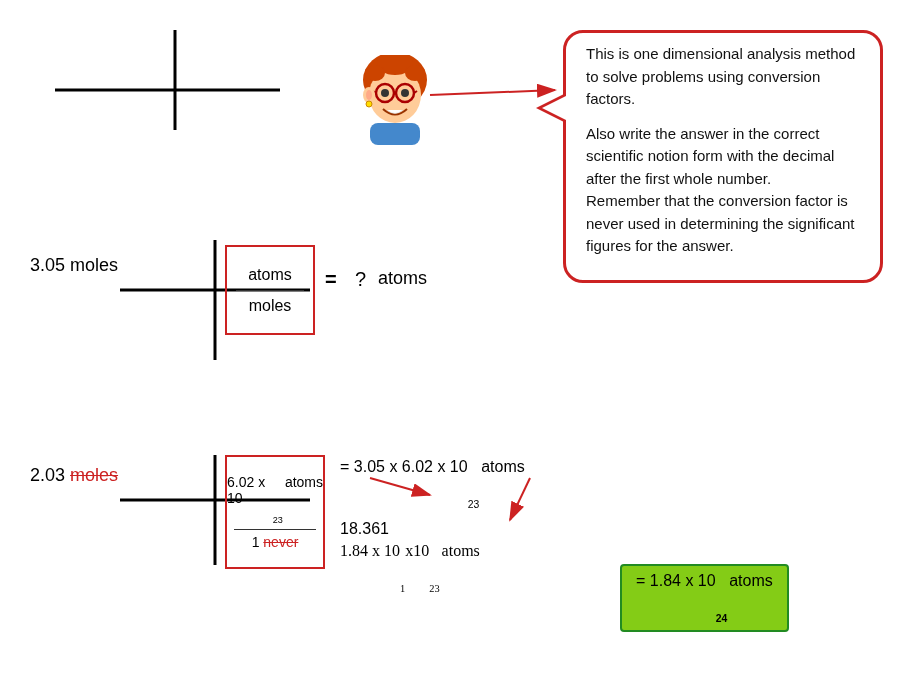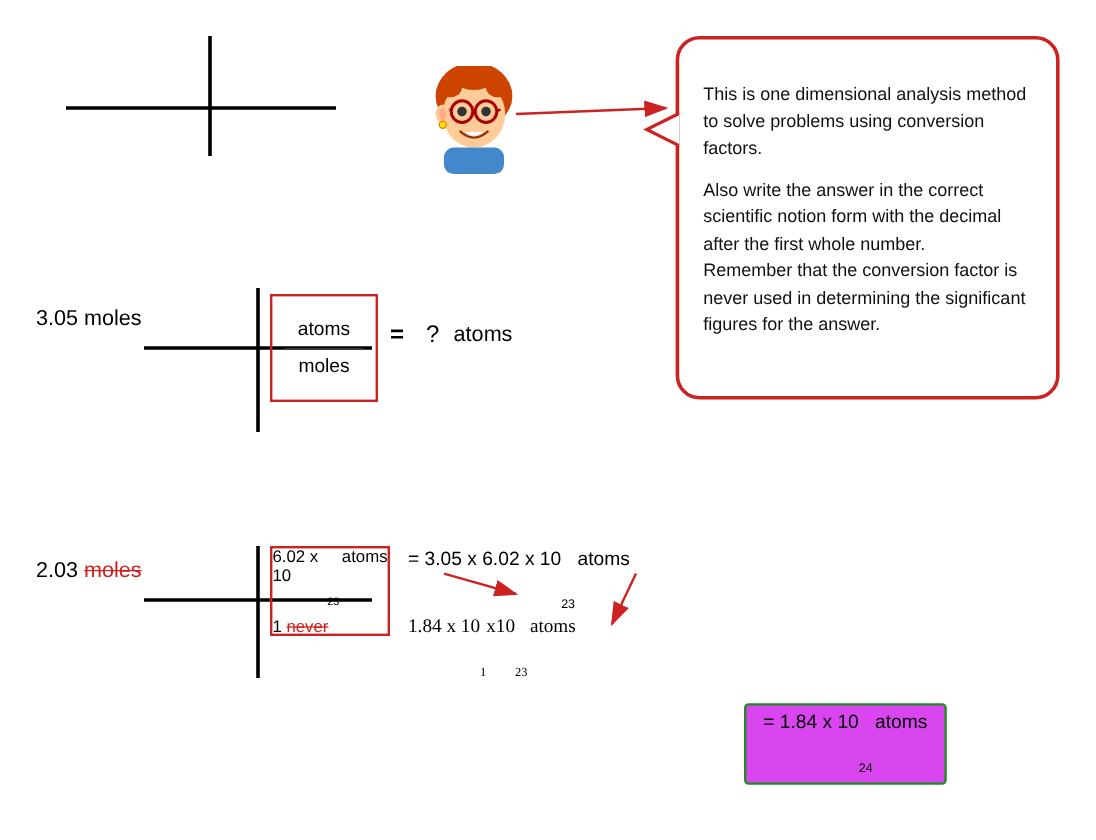--- a/index.html
+++ b/index.html
@@ -14,21 +14,21 @@
 
     
     .speech-bubble {
       position: absolute;
       top: 30px;
       right: 30px;
       width: 320px;
       background: #ffffff;
       border: 3px solid #cc2222;
       border-radius: 20px;
-      padding: 35px 20px;
+      padding: 10px 20px;
       font-size: 15px;
       line-height: 1.5;
       color: #111;
     }
     .speech-bubble::before {
       content: '';
       position: absolute;
       left: -30px;
       top: 60px;
       width: 0;
@@ -152,44 +152,45 @@
 </div>
 
 <div style="position:absolute; top:268px; left:325px; font-size:20px; font-weight:bold;">=</div>
 <div style="position:absolute; top:268px; left:355px; font-size:20px;">?</div>
 <div style="position:absolute; top:268px; left:378px; font-size:18px;">atoms</div>
 
 <div style="position:absolute; top:465px; left:30px; font-size:18px;">
   <span>2.03 </span><span style="text-decoration:line-through; color:#cc2222;">moles</span>
 </div>
 
-<div style="position:absolute; top:455px; left:225px; width:100px; height:75px; border:2px solid #cc2222; display:flex; flex-direction:column; justify-content:center; font-size:14px;">
+<div style="position:absolute; top:455px; left:225px; width:100px; height:114px; border:2px solid #cc2222; display:flex; flex-direction:column; align-items:center; justify-content:center; font-size:14px;">
   <div style="display:flex;align-items:flex-start;">
     <span>6.02 x 10</span>
       <sup>23</sup>
       <span style="margin-left:2px;">atoms</span>
   </div>
   <div style="width:85%; height:1px; background:#333; margin:4px 0;"></div>
   <div>
     <span>1 </span><span style="text-decoration:line-through; color:#cc2222;">never</span>
   </div>
 </div>
 
 <div style="position:absolute; top:458px; left:340px; font-size:16px;">
   <div style="display:flex; align-items:flex-start;">
     <span>= 3.05 x 6.02 x 10</span>
       <sup>23</sup>
       <span style="margin-left:2px;">atoms</span>
   </div>
+  <div style="margin-top:10px;">18.361</div>
   <div style="margin-top:4px; display:flex; align-items:flex-start;font-family:Liberation Serif, serif;">
     <span>1.84 x 10</span>
       <sup>1</sup>
       <span> x10</span>
       <sup>23</sup>
       <span style="margin-left:2px;">atoms</span>
   </div>
 </div>
 
-<div style="position:absolute; top:586px; left:620px; border:2px solid #228b22; border-radius:4px; padding:6px 14px; font-size:16px; background:#d946ef; display:flex; align-items:flex-start;">
+<div style="position:absolute; top:564px; left:620px; border:2px solid #228b22; border-radius:4px; padding:6px 14px; font-size:16px; background:#84cc16; display:flex; align-items:flex-start;">
   <span>= 1.84 x 10</span>
-    <sup style="font-weight:normal;">24</sup>
+    <sup style="font-weight:bold;">24</sup>
     <span style="margin-left:2px;">atoms</span>
 </div>
 
 </body></html>

